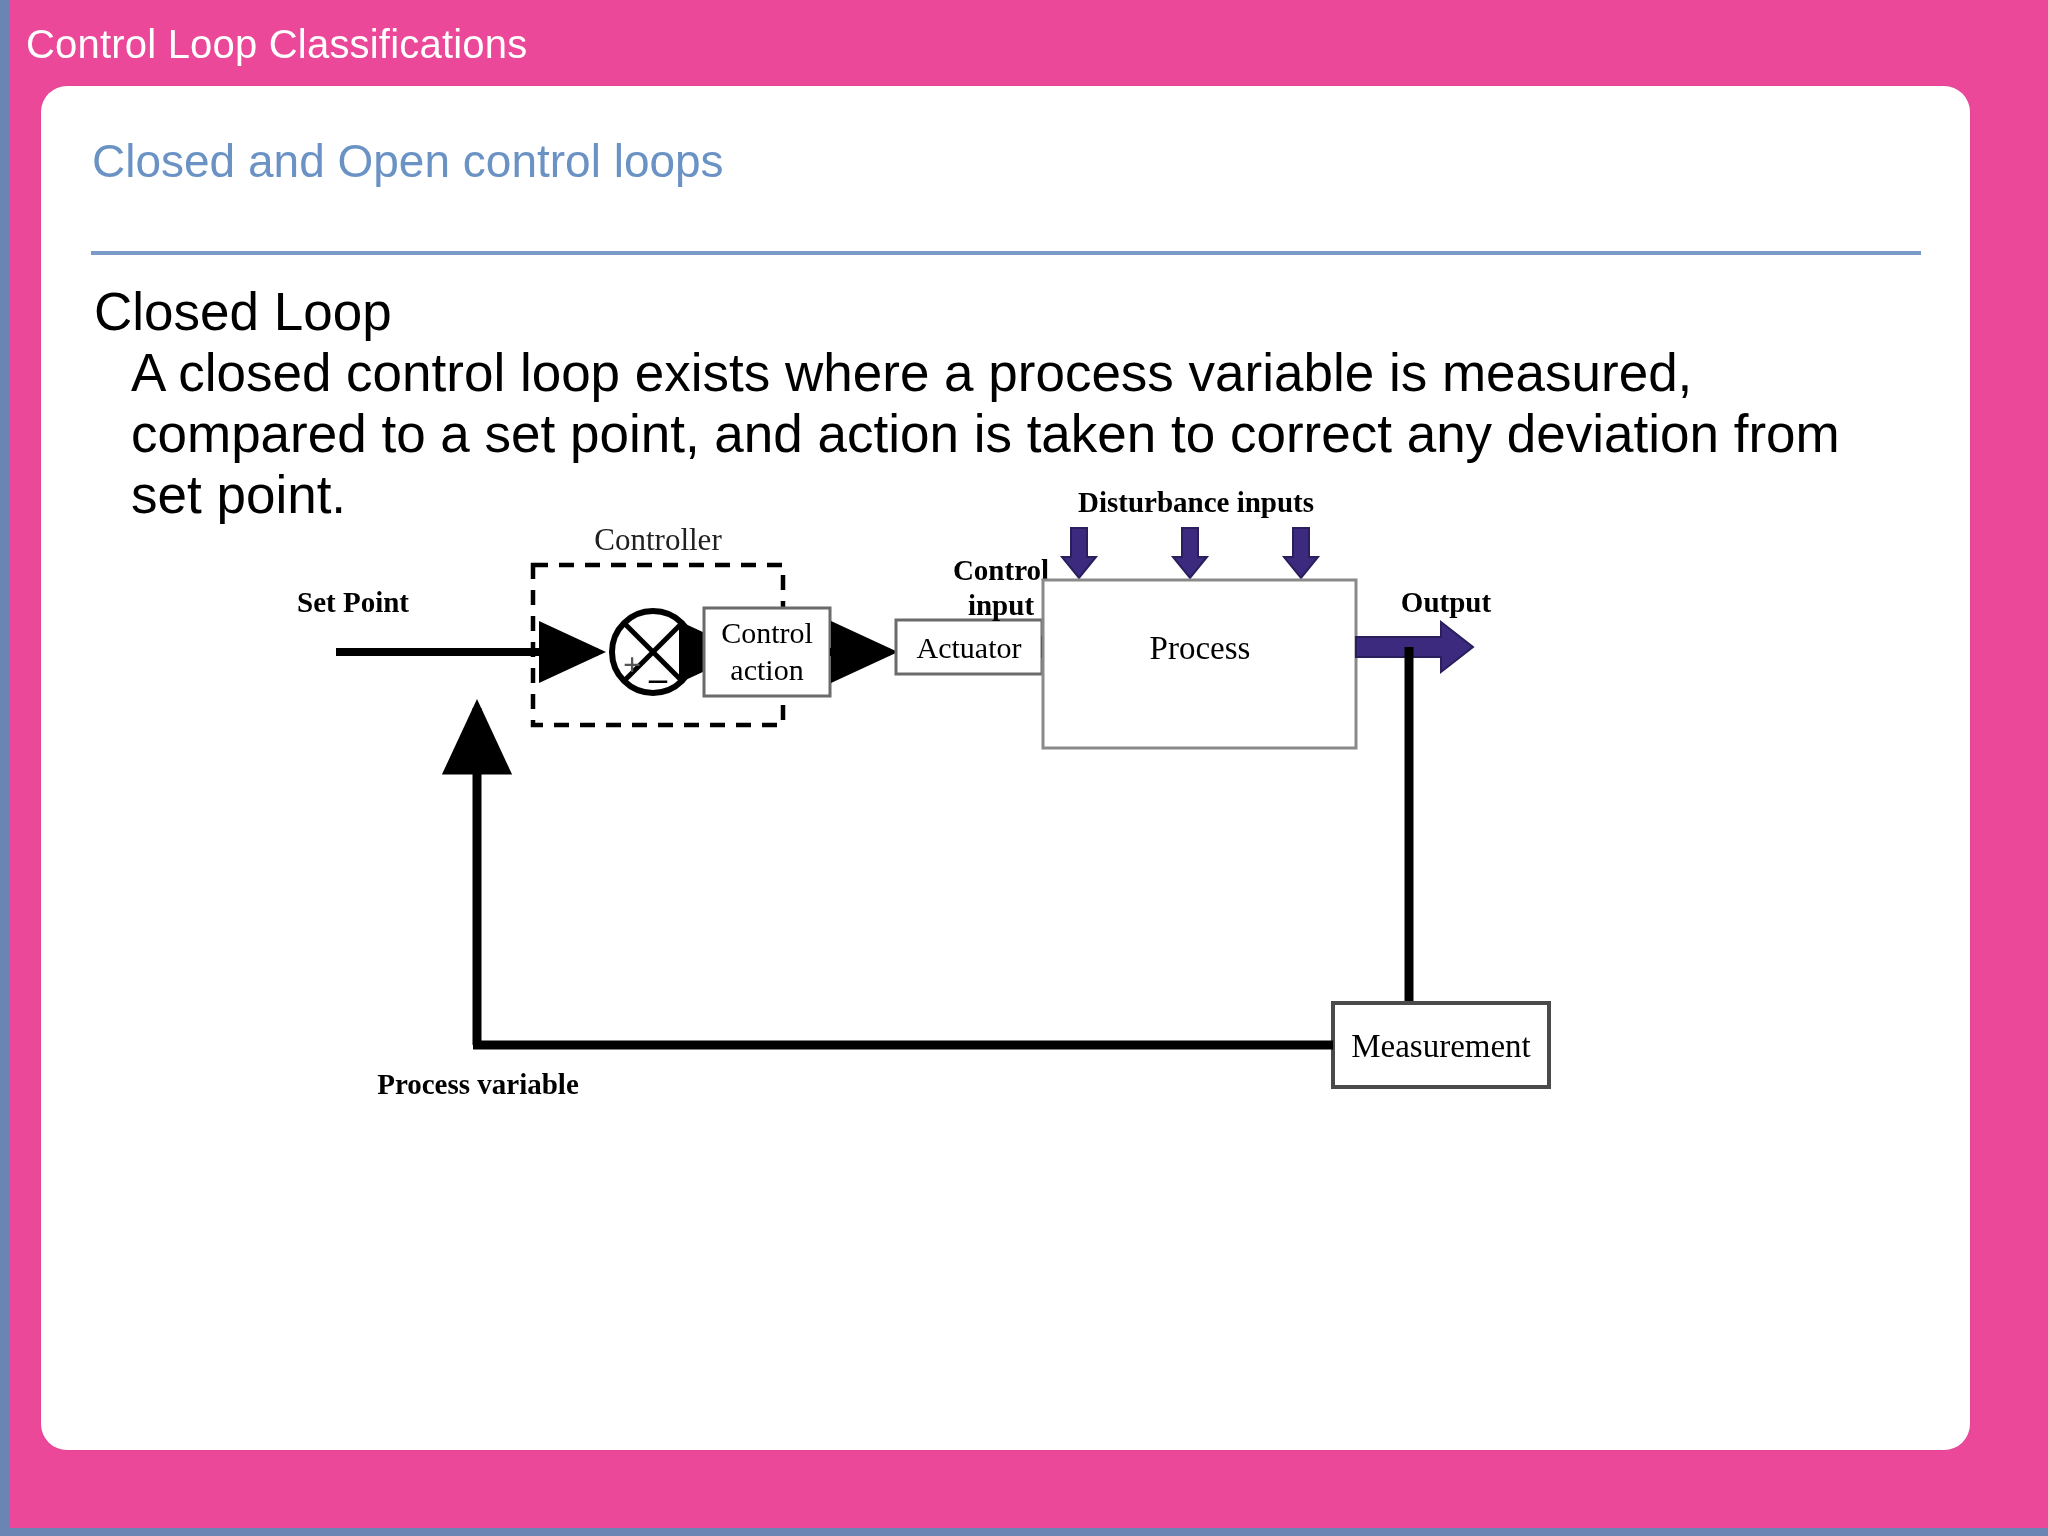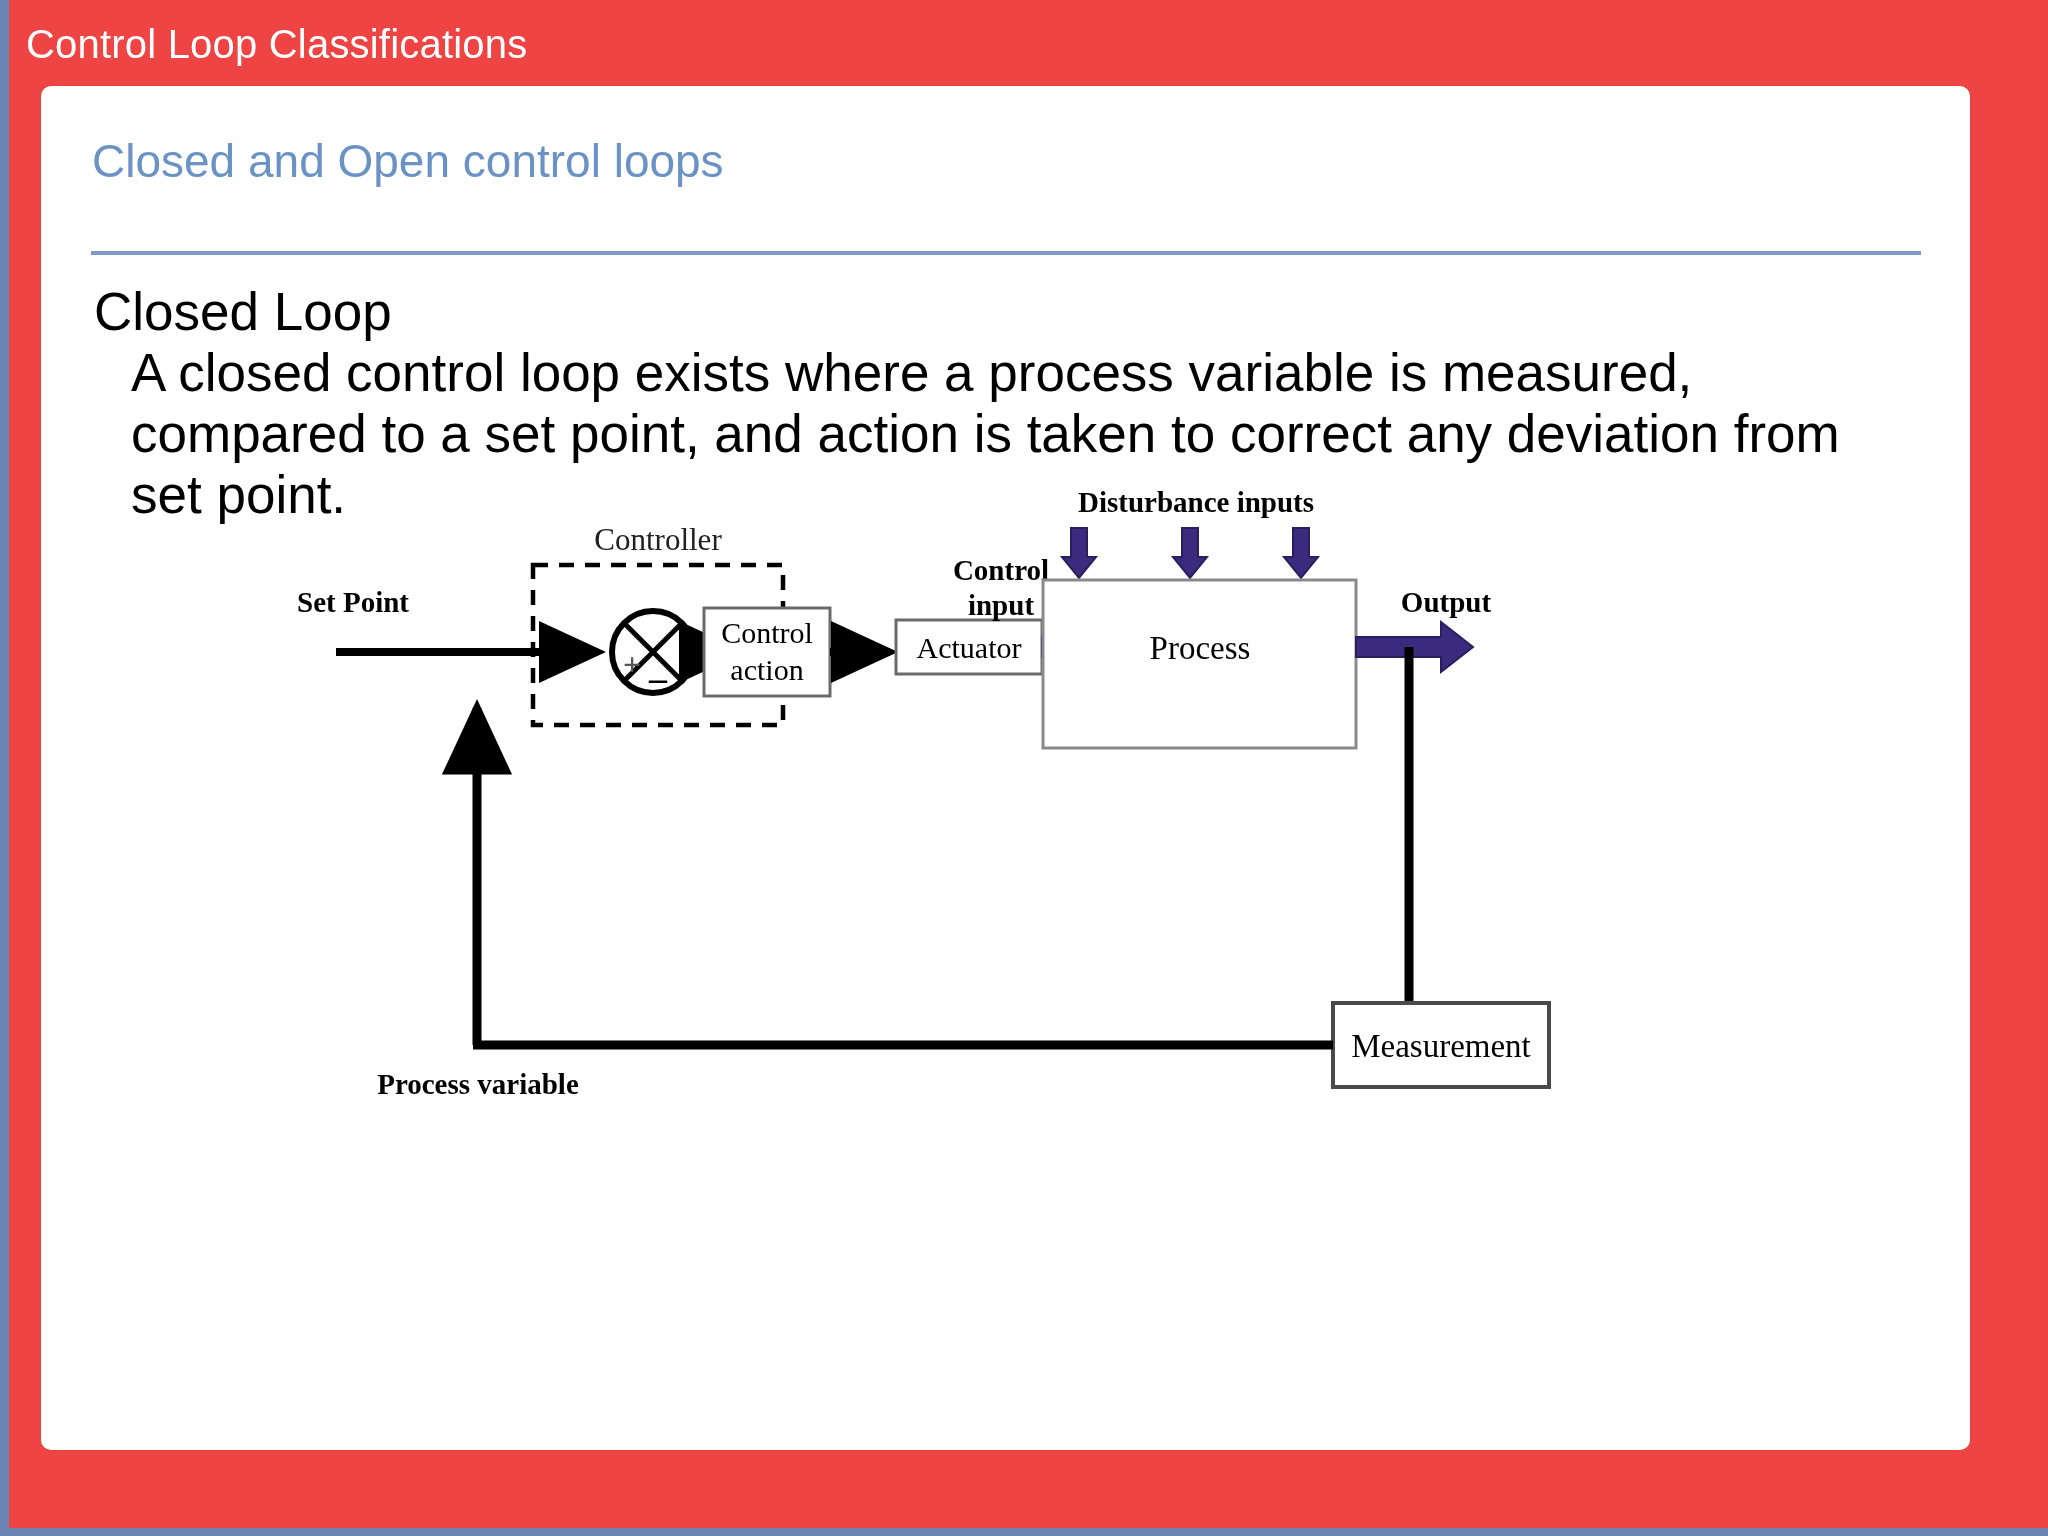--- a/index.html
+++ b/index.html
@@ -5,21 +5,21 @@
 <style>
   html, body {
     margin: 0;
     padding: 0;
     background: #ffffff;
   }
   #slide {
     position: relative;
     width: 2048px;
     height: 1536px;
-    background: #ef4444;
+    background: #ec4899;
     overflow: hidden;
     font-family: "Liberation Sans", sans-serif;
   }
   
   #edge-strip-left {
     position: absolute;
     left: 0; top: 0;
     width: 9px; height: 1536px;
     background: #6a85b3;
   }
@@ -39,21 +39,21 @@
     white-space: nowrap;
     font-family: "Liberation Sans", sans-serif;
   }
   #card {
     position: absolute;
     left: 41px;
     top: 86px;
     width: 1929px;
     height: 1364px;
     background: #ffffff;
-    border-radius: 10px;
+    border-radius: 26px;
     box-shadow: 0 0 2px rgba(0,0,0,0.08);
   }
   #section-heading {
     position: absolute;
     left: 51px;
     top: 48px;
     font-size: 46px;
     color: #6a92c4;
     white-space: nowrap;
   }

